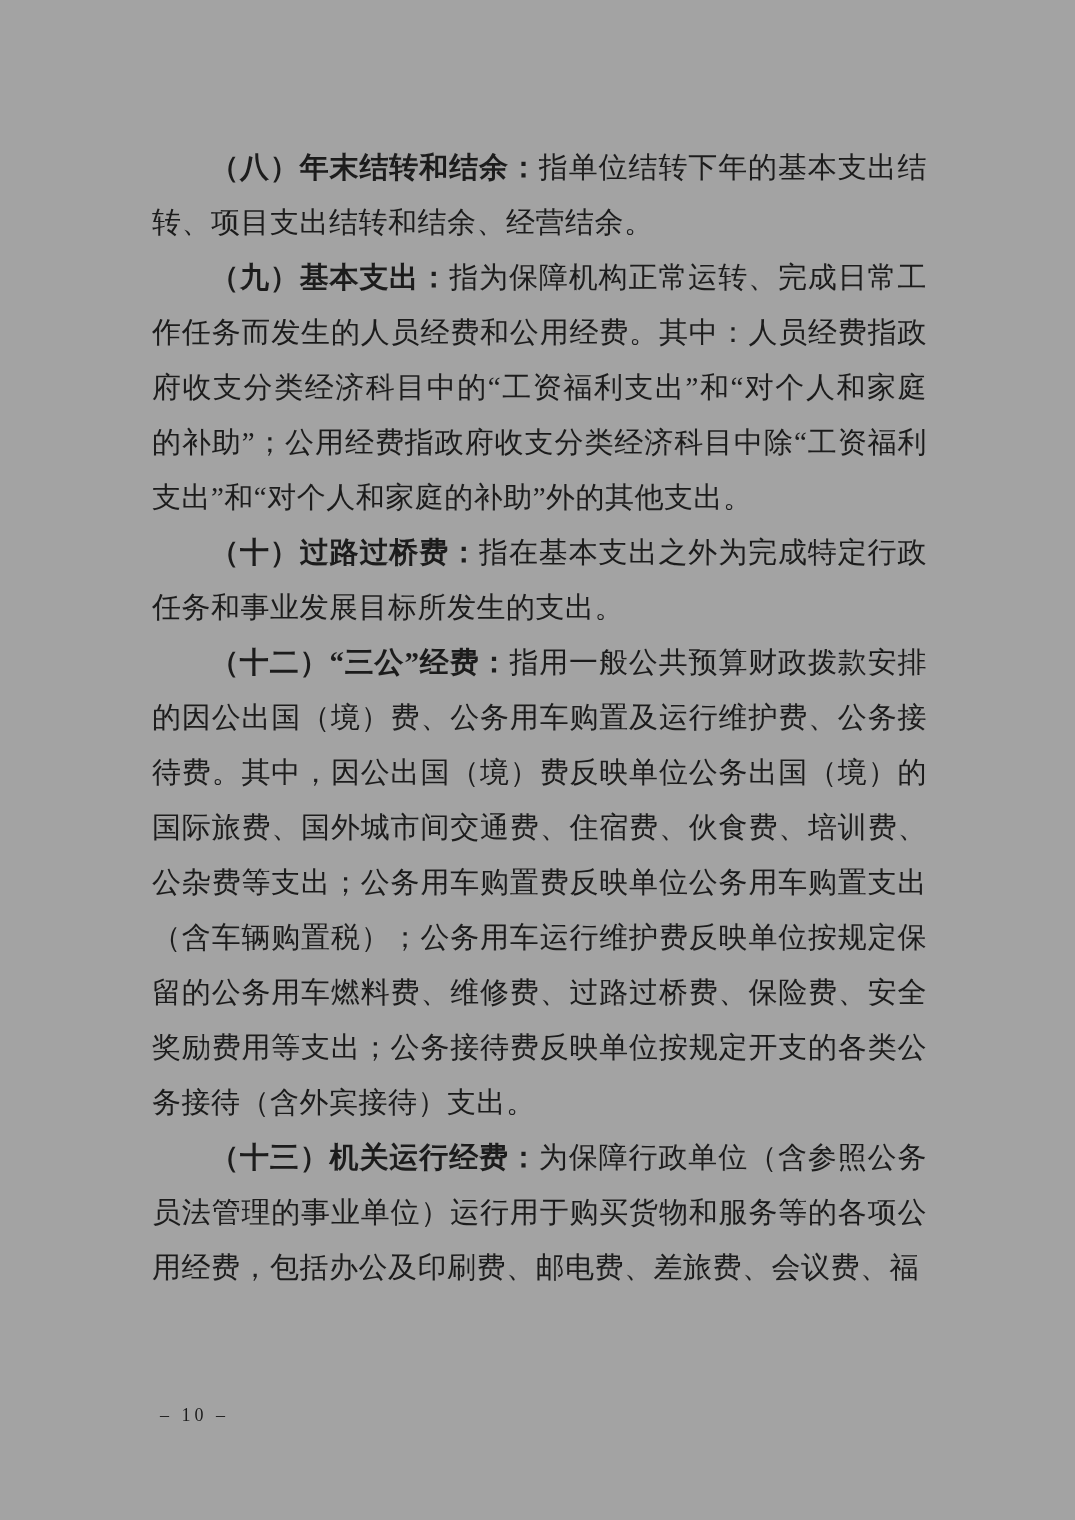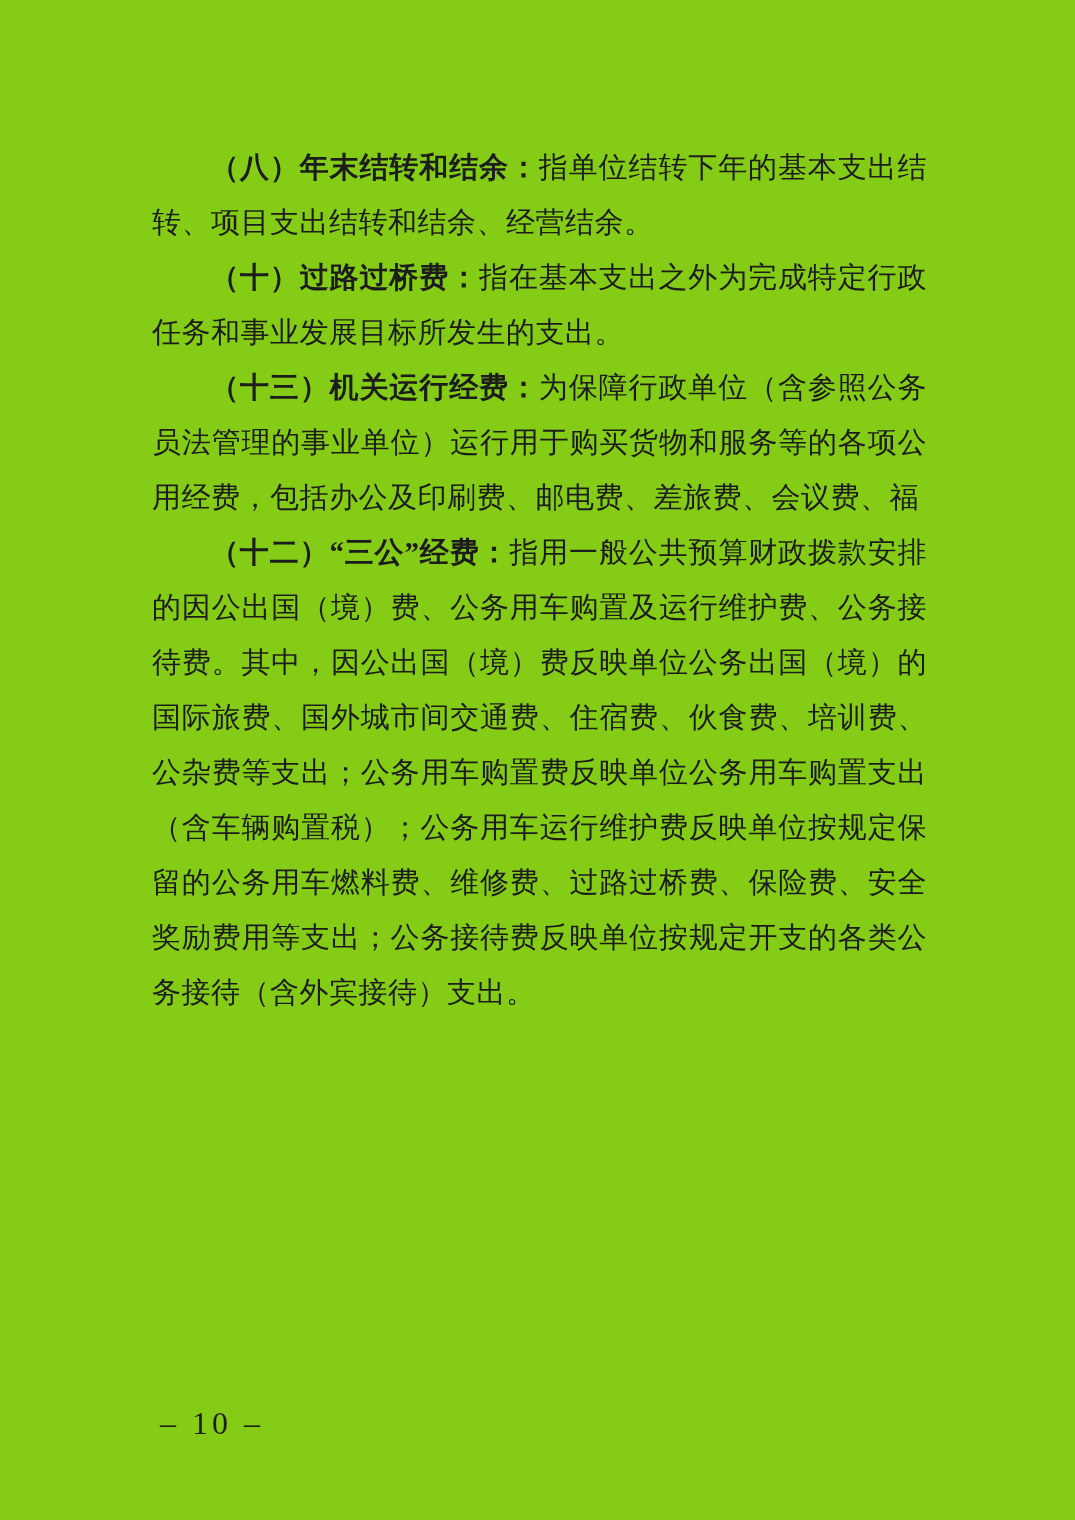--- a/index.html
+++ b/index.html
@@ -14,21 +14,21 @@
     font-family: "Liberation Serif", serif;
     color: #1c1c1c;
     overflow: hidden;
   }
   .page {
     position: absolute;
     left: 0;
     top: 0;
     width: 1075px;
     height: 1520px;
-    background: #84cc16;
+    background: #a3a3a3;
   }
   .content {
     position: absolute;
     left: 152px;
     top: 140px;
     width: 775px;
   }
   .para {
     margin: 0;
     font-size: 29px;
@@ -42,48 +42,51 @@
   .para .heading {
     font-weight: 700;
   }
   .para .body {
     font-weight: 400;
   }
   .footer {
     position: absolute;
     left: 160px;
     top: 1405px;
-    font-size: 32px;
+    font-size: 18px;
     letter-spacing: 4px;
     color: #1c1c1c;
     font-family: "Liberation Serif", serif;
   }
 </style>
 </head>
 <body>
 
 <div class="page">
 
   <div class="content">
 
     <p class="para">
       <span class="heading">（八）年末结转和结余：</span><span class="body">指单位结转下年的基本支出结转、项目支出结转和结余、经营结余。</span>
     </p>
 
+    <p class="para">
+      <span class="heading">（九）基本支出：</span><span class="body">指为保障机构正常运转、完成日常工作任务而发生的人员经费和公用经费。其中：人员经费指政府收支分类经济科目中的“工资福利支出”和“对个人和家庭的补助”；公用经费指政府收支分类经济科目中除“工资福利支出”和“对个人和家庭的补助”外的其他支出。</span>
+    </p>
 
     <p class="para">
       <span class="heading">（十）过路过桥费：</span><span class="body">指在基本支出之外为完成特定行政任务和事业发展目标所发生的支出。</span>
     </p>
 
 
     <p class="para">
-      <span class="heading">（十三）机关运行经费：</span><span class="body">为保障行政单位（含参照公务员法管理的事业单位）运行用于购买货物和服务等的各项公用经费，包括办公及印刷费、邮电费、差旅费、会议费、福</span>
+      <span class="heading">（十二）“三公”经费：</span><span class="body">指用一般公共预算财政拨款安排的因公出国（境）费、公务用车购置及运行维护费、公务接待费。其中，因公出国（境）费反映单位公务出国（境）的国际旅费、国外城市间交通费、住宿费、伙食费、培训费、公杂费等支出；公务用车购置费反映单位公务用车购置支出（含车辆购置税）；公务用车运行维护费反映单位按规定保留的公务用车燃料费、维修费、过路过桥费、保险费、安全奖励费用等支出；公务接待费反映单位按规定开支的各类公务接待（含外宾接待）支出。</span>
     </p>
 
     <p class="para">
-      <span class="heading">（十二）“三公”经费：</span><span class="body">指用一般公共预算财政拨款安排的因公出国（境）费、公务用车购置及运行维护费、公务接待费。其中，因公出国（境）费反映单位公务出国（境）的国际旅费、国外城市间交通费、住宿费、伙食费、培训费、公杂费等支出；公务用车购置费反映单位公务用车购置支出（含车辆购置税）；公务用车运行维护费反映单位按规定保留的公务用车燃料费、维修费、过路过桥费、保险费、安全奖励费用等支出；公务接待费反映单位按规定开支的各类公务接待（含外宾接待）支出。</span>
+      <span class="heading">（十三）机关运行经费：</span><span class="body">为保障行政单位（含参照公务员法管理的事业单位）运行用于购买货物和服务等的各项公用经费，包括办公及印刷费、邮电费、差旅费、会议费、福</span>
     </p>
 
   </div>
 
   <div class="footer">– 10 –</div>
 
 </div>
 
 </body></html>

